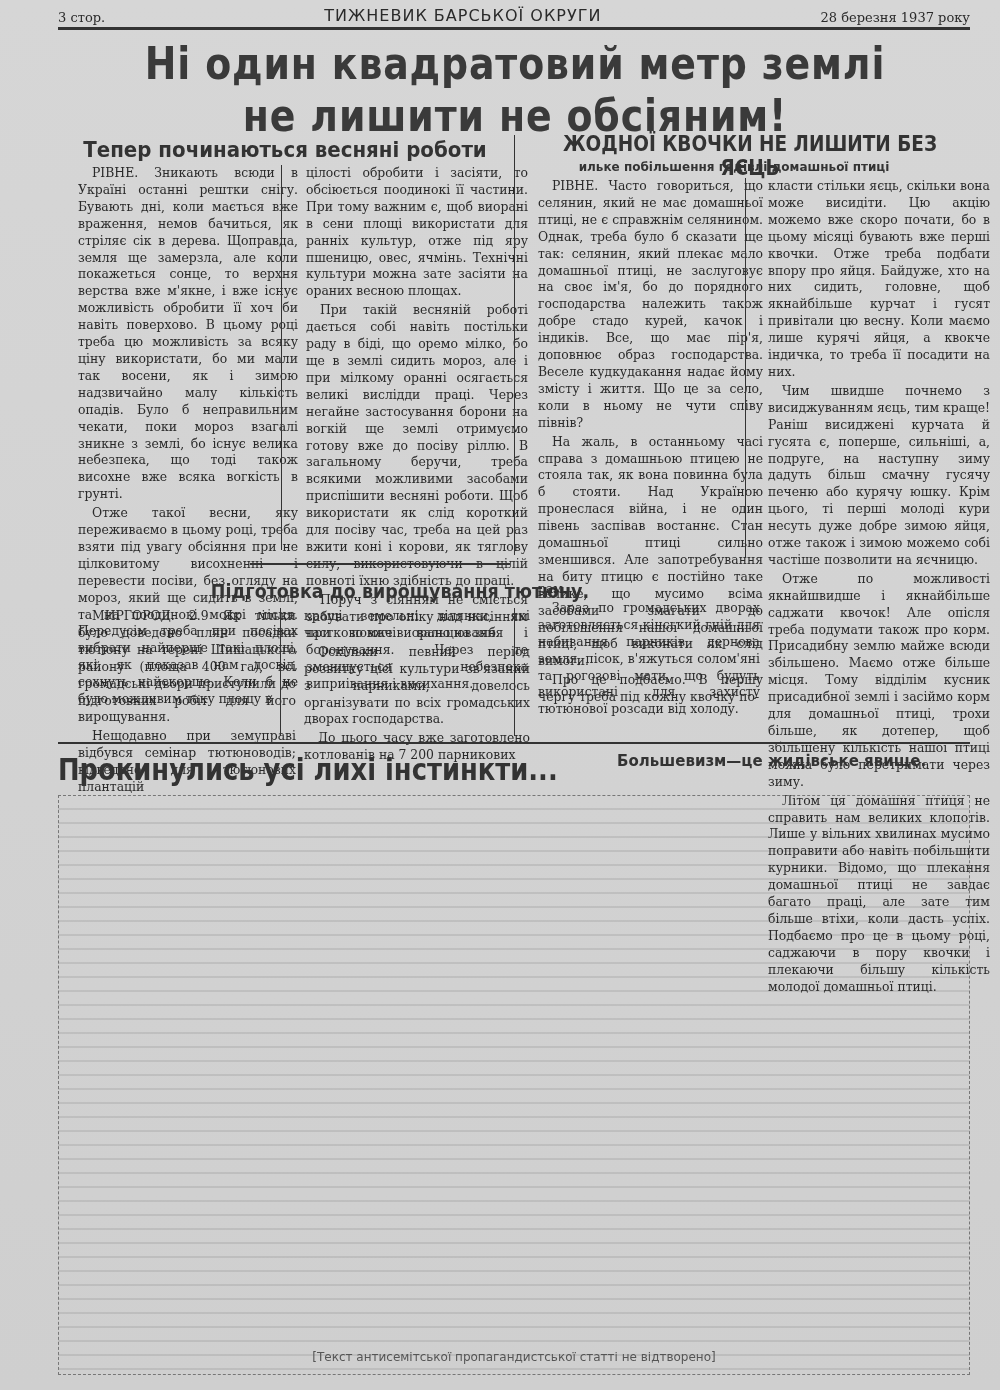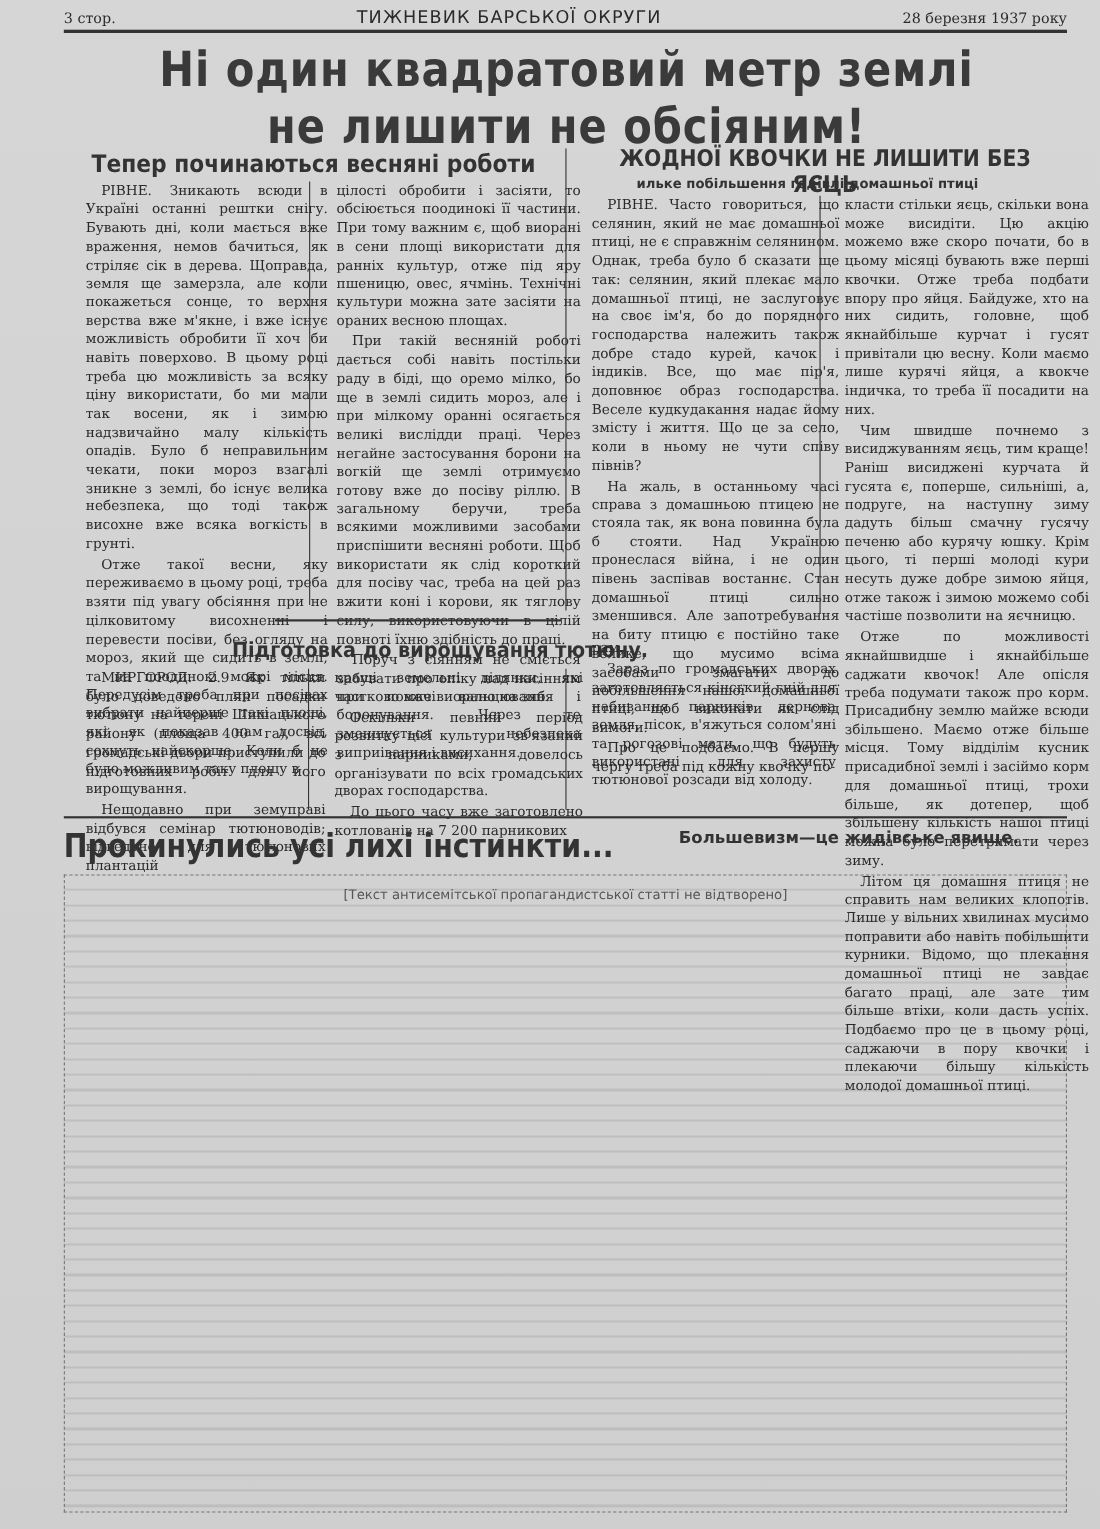--- a/index.html
+++ b/index.html
@@ -6,21 +6,21 @@
   body { width: 1000px; height: 1390px; background: #d4d4d4; font-family: "DejaVu Serif", serif; color: #2a2a2a; overflow: hidden; position: relative; }
   .page { position: absolute; inset: 0; background: linear-gradient(180deg,#d6d6d6,#cfcfcf); }
   .masthead { position: absolute; left: 58px; right: 30px; top: 8px; height: 22px; border-bottom: 3px solid #333; display: flex; justify-content: space-between; align-items: flex-end; font-size: 13px; padding-bottom: 2px; }
   .masthead .title { letter-spacing: 1px; font-family: "DejaVu Sans", sans-serif; font-size: 16px; }
   .main-headline { position: absolute; left: 60px; right: 30px; top: 38px; text-align: center; font-family: "DejaVu Sans", sans-serif; font-weight: bold; font-size: 44px; line-height: 52px; color: #3a3a3a; letter-spacing: 1px; transform: scaleX(0.86); }
   .headline2 { font-family: "DejaVu Sans", sans-serif; font-weight: bold; color: #333; text-align: center; }
   .col { position: absolute; font-size: 12.4px; line-height: 16.9px; text-align: justify; hyphens: auto; margin-left: 20px; }
   .col p { text-indent: 14px; margin-bottom: 2px; }
   .vrule { position: absolute; width: 1px; background: #333; }
   .hrule { position: absolute; height: 2px; background: #333; }
-  .omitted { position: absolute; border: 1px dashed #777; background: repeating-linear-gradient(180deg, transparent 0 12px, rgba(60,60,60,0.12) 12px 14px); display: flex; align-items: flex-start; justify-content: center; text-align: center; font-family: "DejaVu Sans", sans-serif; font-size: 12px; color: #555; padding: 10px; }
+  .omitted { position: absolute; border: 1px dashed #777; background: repeating-linear-gradient(180deg, transparent 0 12px, rgba(60,60,60,0.12) 12px 14px); display: flex; align-items: flex-end; justify-content: center; text-align: center; font-family: "DejaVu Sans", sans-serif; font-size: 12px; color: #555; padding: 10px; }
 </style>
 </head>
 <body>
 
 <div class="page">
 
   <div class="masthead">
     <span>3 стор.</span>
     <span class="title">ТИЖНЕВИК БАРСЬКОЇ ОКРУГИ</span>
     <span>28 березня  1937 року</span>

